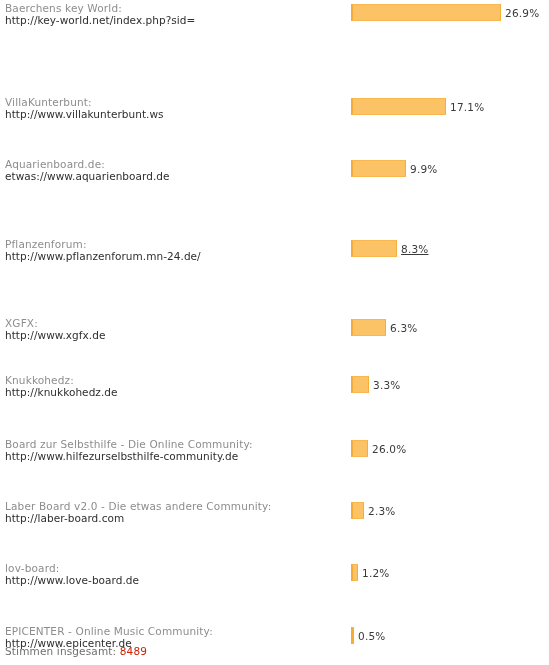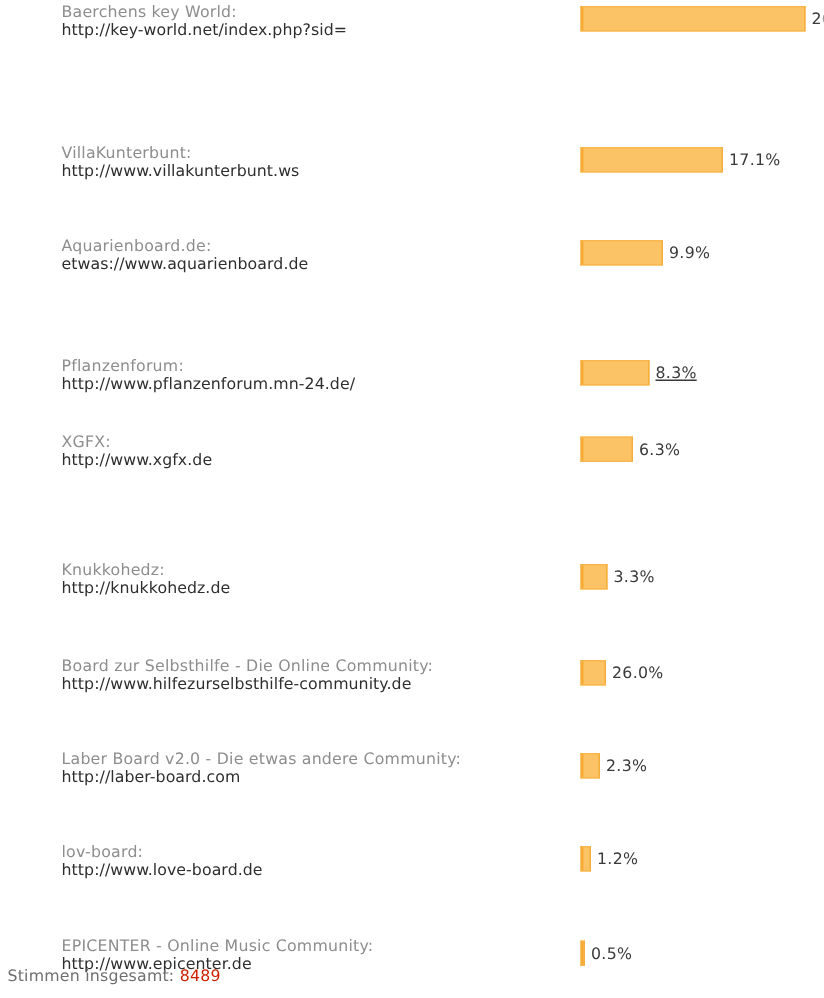--- a/index.html
+++ b/index.html
@@ -12,21 +12,20 @@
     height: 665px;
     font-family: "DejaVu Sans", "Liberation Sans", sans-serif;
     overflow: hidden;
   }
 
   .poll {
     position: relative;
     width: 549px;
     padding-top: 2px;
     box-sizing: border-box;
-    padding-left: 36px;
   }
 
   .poll-row {
     position: relative;
     height: 31.2px;
     display: block;
   }
 
   .row-label {
     position: absolute;
@@ -134,21 +133,21 @@
       <div class="poll-row" style="top: 124.8px; margin-top: 18px;">
         <div class="row-label">
           <span class="option-title">Pflanzenforum:</span>
           <span class="option-url">http://www.pflanzenforum.mn-24.de/</span>
         </div>
         <div class="bar-area">
           <div class="bar-fill" style="width: 46px;"></div>
           <span class="bar-pct" style="left: 50px; text-decoration: underline;">8.3%</span>
         </div>
       </div>
-      <div class="poll-row" style="top: 144px;">
+      <div class="poll-row" style="top: 172px;">
         <div class="row-label">
           <span class="option-title">XGFX:</span>
           <span class="option-url">http://www.xgfx.de</span>
         </div>
         <div class="bar-area">
           <div class="bar-fill" style="width: 35px;"></div>
           <span class="bar-pct" style="left: 39px;">6.3%</span>
         </div>
       </div>
       <div class="poll-row" style="top: 186px; margin-top: 12px;">

